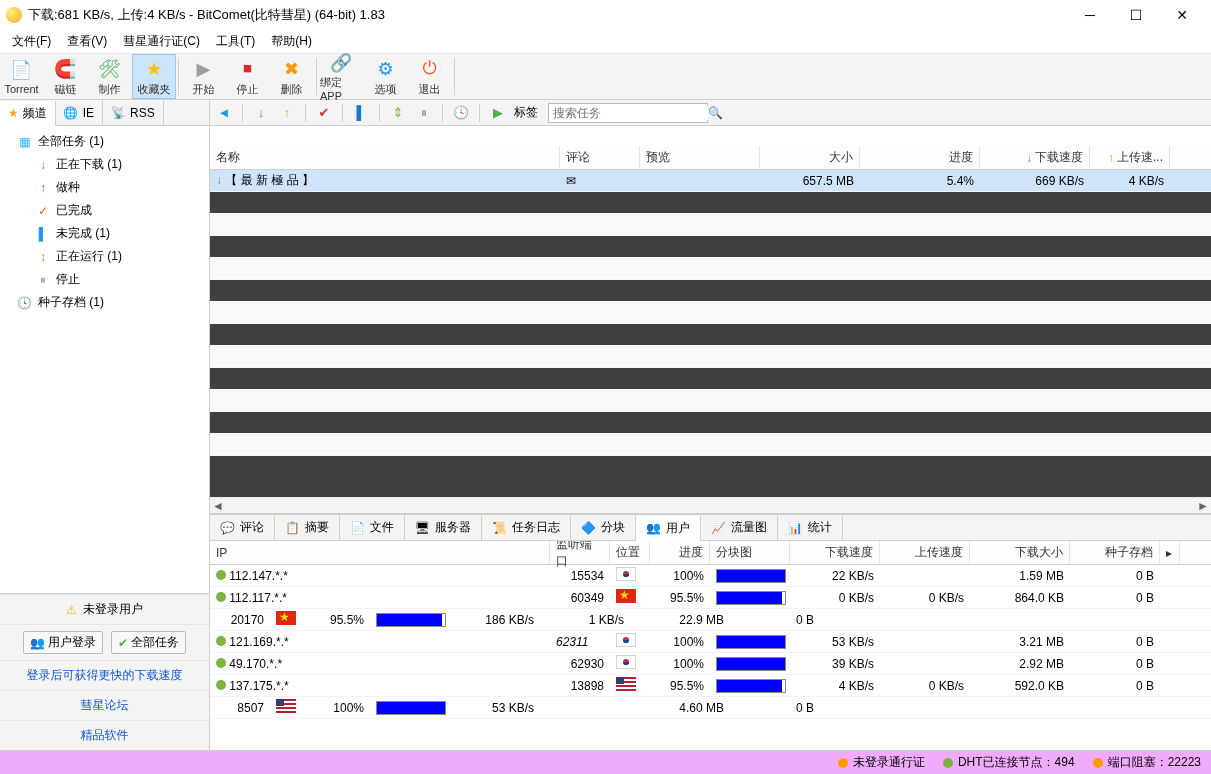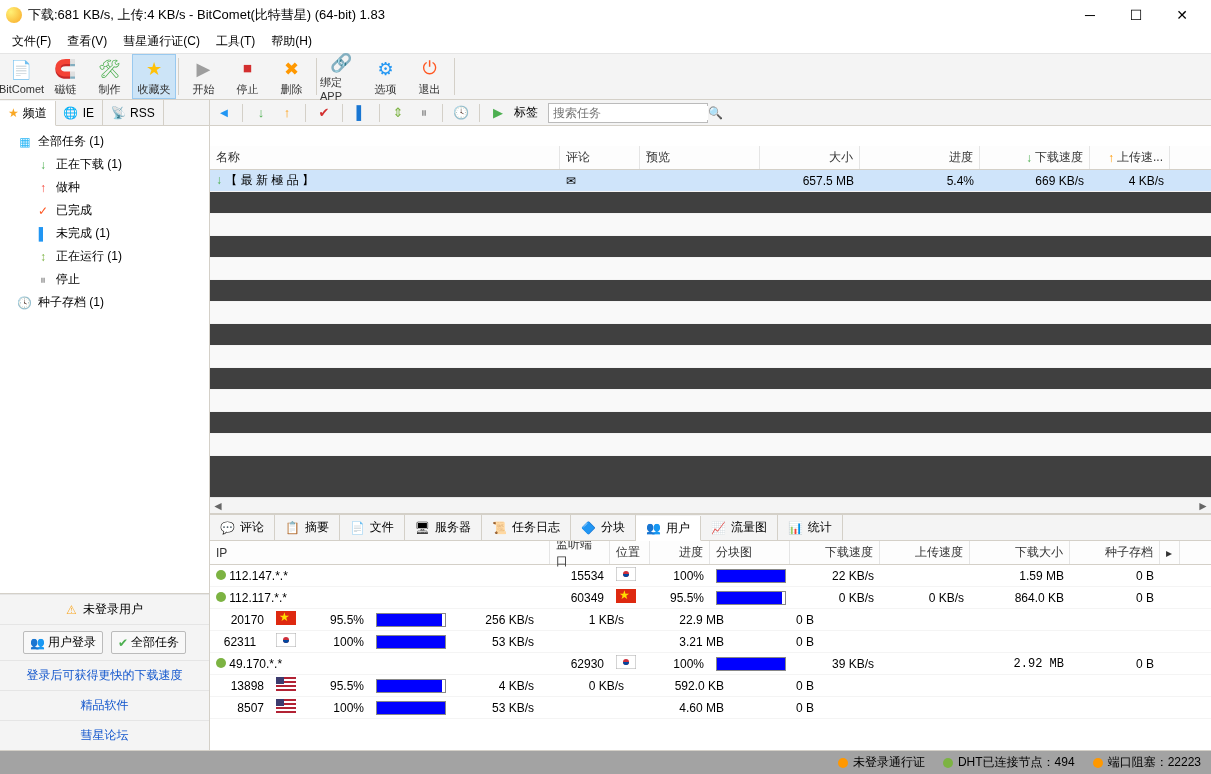--- a/index.html
+++ b/index.html
@@ -57,21 +57,21 @@
 .peerspanel { height: 236px; display: flex; flex-direction: column; border-top: 1px solid #d4d0c8; }
 .peertabs { height: 26px; display: flex; background: #f4f4f4; border-bottom: 1px solid #d4d0c8; }
 .ptab { padding: 4px 10px; border-right: 1px solid #d4d0c8; display: flex; align-items: center; gap: 5px; cursor: pointer; }
 .ptab.sel { background: #fff; border-bottom:1px solid #fff; position:relative; top:1px;}
 .peertable { flex: 1; overflow: auto; display:flex; flex-direction:column;}
 .pth { font-weight: normal; }
 .pbar { width: 70px; height: 14px; border: 1px solid #888; background: #fff; position: relative; }
 .pbar .pfill { background: #0000ff; height: 100%; }
 .dot { width: 10px; height: 10px; border-radius: 50%; display: inline-block; }
 
-.statusbar { height: 24px; border-top: 1px solid #d4d0c8; background: #a3a3a3; display: flex; align-items: center; justify-content: flex-end; padding: 0 10px; gap: 18px; font-size: 12px; }
+.statusbar { height: 24px; border-top: 1px solid #d4d0c8; background: #f0abfc; display: flex; align-items: center; justify-content: flex-end; padding: 0 10px; gap: 18px; font-size: 12px; }
 .statusbar .sitem { display: flex; align-items: center; gap: 5px; }
 </style>
 </head>
 <body>
 
 <div class="titlebar">
   <div class="appicon"></div>
   <div class="title">下载:681 KB/s, 上传:4 KB/s - BitComet(比特彗星) (64-bit) 1.83</div>
   <div class="winctrl">
     <div>─</div>
@@ -84,21 +84,21 @@
     <div class="mitem">文件(F)</div>
     <div class="mitem">查看(V)</div>
     <div class="mitem">彗星通行证(C)</div>
     <div class="mitem">工具(T)</div>
     <div class="mitem">帮助(H)</div>
   </div>
 
 <div class="toolbar" id="toolbar">
     <div class="tbtn">
       <div class="ticon" style="color:#f0a400">📄</div>
-      <div class="tlabel">BitComet</div>
+      <div class="tlabel">Torrent</div>
     </div>
     <div class="tbtn">
       <div class="ticon" style="color:#d32f2f">🧲</div>
       <div class="tlabel">磁链</div>
     </div>
     <div class="tbtn">
       <div class="ticon" style="color:#4caf50">🛠</div>
       <div class="tlabel">制作</div>
     </div>
     <div class="tbtn sel">
@@ -197,24 +197,24 @@
           </div>
         <div class="sbbtn">
             <span style="color:#4caf50">✔</span>
             <span>全部任务</span>
           </div>
       </div>
       <div class="sbrow">
           <a>登录后可获得更快的下载速度</a>
         </div>
       <div class="sbrow">
+          <a>彗星论坛</a>
+        </div>
+      <div class="sbrow">
           <a>精品软件</a>
-        </div>
-      <div class="sbrow">
-          <a>彗星论坛</a>
         </div>
     </div>
   </div>
 
   <div class="main">
     <div class="tasktoolbar">
       <span class="smallbtn" style="color:#2196f3">◄</span>
       <span class="ttsep"></span>
       <span class="smallbtn" style="color:#4caf50">↓</span>
       <span class="smallbtn" style="color:#ff9800">↑</span>
@@ -370,27 +370,28 @@
               <div class="td" style="width: 40px;"><span><svg width="20" height="14">
                     <rect width="20" height="14" fill="#de2910"></rect>
                     <text x="3" y="10" font-size="8" fill="#ffde00">★</text>
                   </svg></span></div>
               <div class="td" style="width: 60px; text-align: right;">95.5%</div>
               <div class="td" style="width: 80px;">
                 <div class="pbar">
                   <div class="pfill" style="width:95.5%"></div>
                 </div>
               </div>
-              <div class="td" style="width: 90px; text-align: right;">256 KB/s</div>
+              <div class="td" style="width: 90px; text-align: right;">186 KB/s</div>
               <div class="td" style="width: 90px; text-align: right;">1 KB/s</div>
               <div class="td" style="width: 100px; text-align: right;">22.9 MB</div>
               <div class="td" style="width: 90px; text-align: right;">0 B</div>
             </div>
             <div class="trow">
-              <div class="td" style="width: 60px; text-align: center;">62311</div>
+              <div class="td" style="width: 340px;"><span class="dot" style="background:#7cb342"></span> 121.169.*.*</div>
+              <div class="td" style="width: 60px; text-align: left; font-style: italic;">62311</div>
               <div class="td" style="width: 40px;"><span><svg width="20" height="14">
                     <rect width="20" height="14" fill="#fff" stroke="#aaa"></rect>
                     <circle cx="10" cy="7" r="3" fill="#cd2e3a"></circle>
                     <path d="M7 7 A3 3 0 0 0 13 7" fill="#0047a0"></path>
                   </svg></span></div>
               <div class="td" style="width: 60px; text-align: right;">100%</div>
               <div class="td" style="width: 80px;">
                 <div class="pbar">
                   <div class="pfill" style="width:100%"></div>
                 </div>
@@ -409,24 +410,25 @@
                     <path d="M7 7 A3 3 0 0 0 13 7" fill="#0047a0"></path>
                   </svg></span></div>
               <div class="td" style="width: 60px; text-align: right;">100%</div>
               <div class="td" style="width: 80px;">
                 <div class="pbar">
                   <div class="pfill" style="width:100%"></div>
                 </div>
               </div>
               <div class="td" style="width: 90px; text-align: right;">39 KB/s</div>
               <div class="td" style="width: 90px; text-align: right;"></div>
-              <div class="td" style="width: 100px; text-align: right; font-family: Liberation Mono, monospace;">2.92 MB</div>
-              <div class="td" style="width: 90px; text-align: right;">0 B</div>
-            </div>
-            <div class="trow">
+              <div class="td" style="width: 100px; text-align: right;">2.92 MB</div>
+              <div class="td" style="width: 90px; text-align: right;">0 B</div>
+            </div>
+            <div class="trow">
+              <div class="td" style="width: 340px;"><span class="dot" style="background:#7cb342"></span> 137.175.*.*</div>
               <div class="td" style="width: 60px; text-align: right;">13898</div>
               <div class="td" style="width: 40px;"><span><svg width="20" height="14">
                     <rect width="20" height="14" fill="#fff"></rect>
                     <rect width="20" height="2" y="0" fill="#b22234"></rect>
                     <rect width="20" height="2" y="4" fill="#b22234"></rect>
                     <rect width="20" height="2" y="8" fill="#b22234"></rect>
                     <rect width="20" height="2" y="12" fill="#b22234"></rect>
                     <rect width="8" height="7" fill="#3c3b6e"></rect>
                   </svg></span></div>
               <div class="td" style="width: 60px; text-align: right;">95.5%</div>

